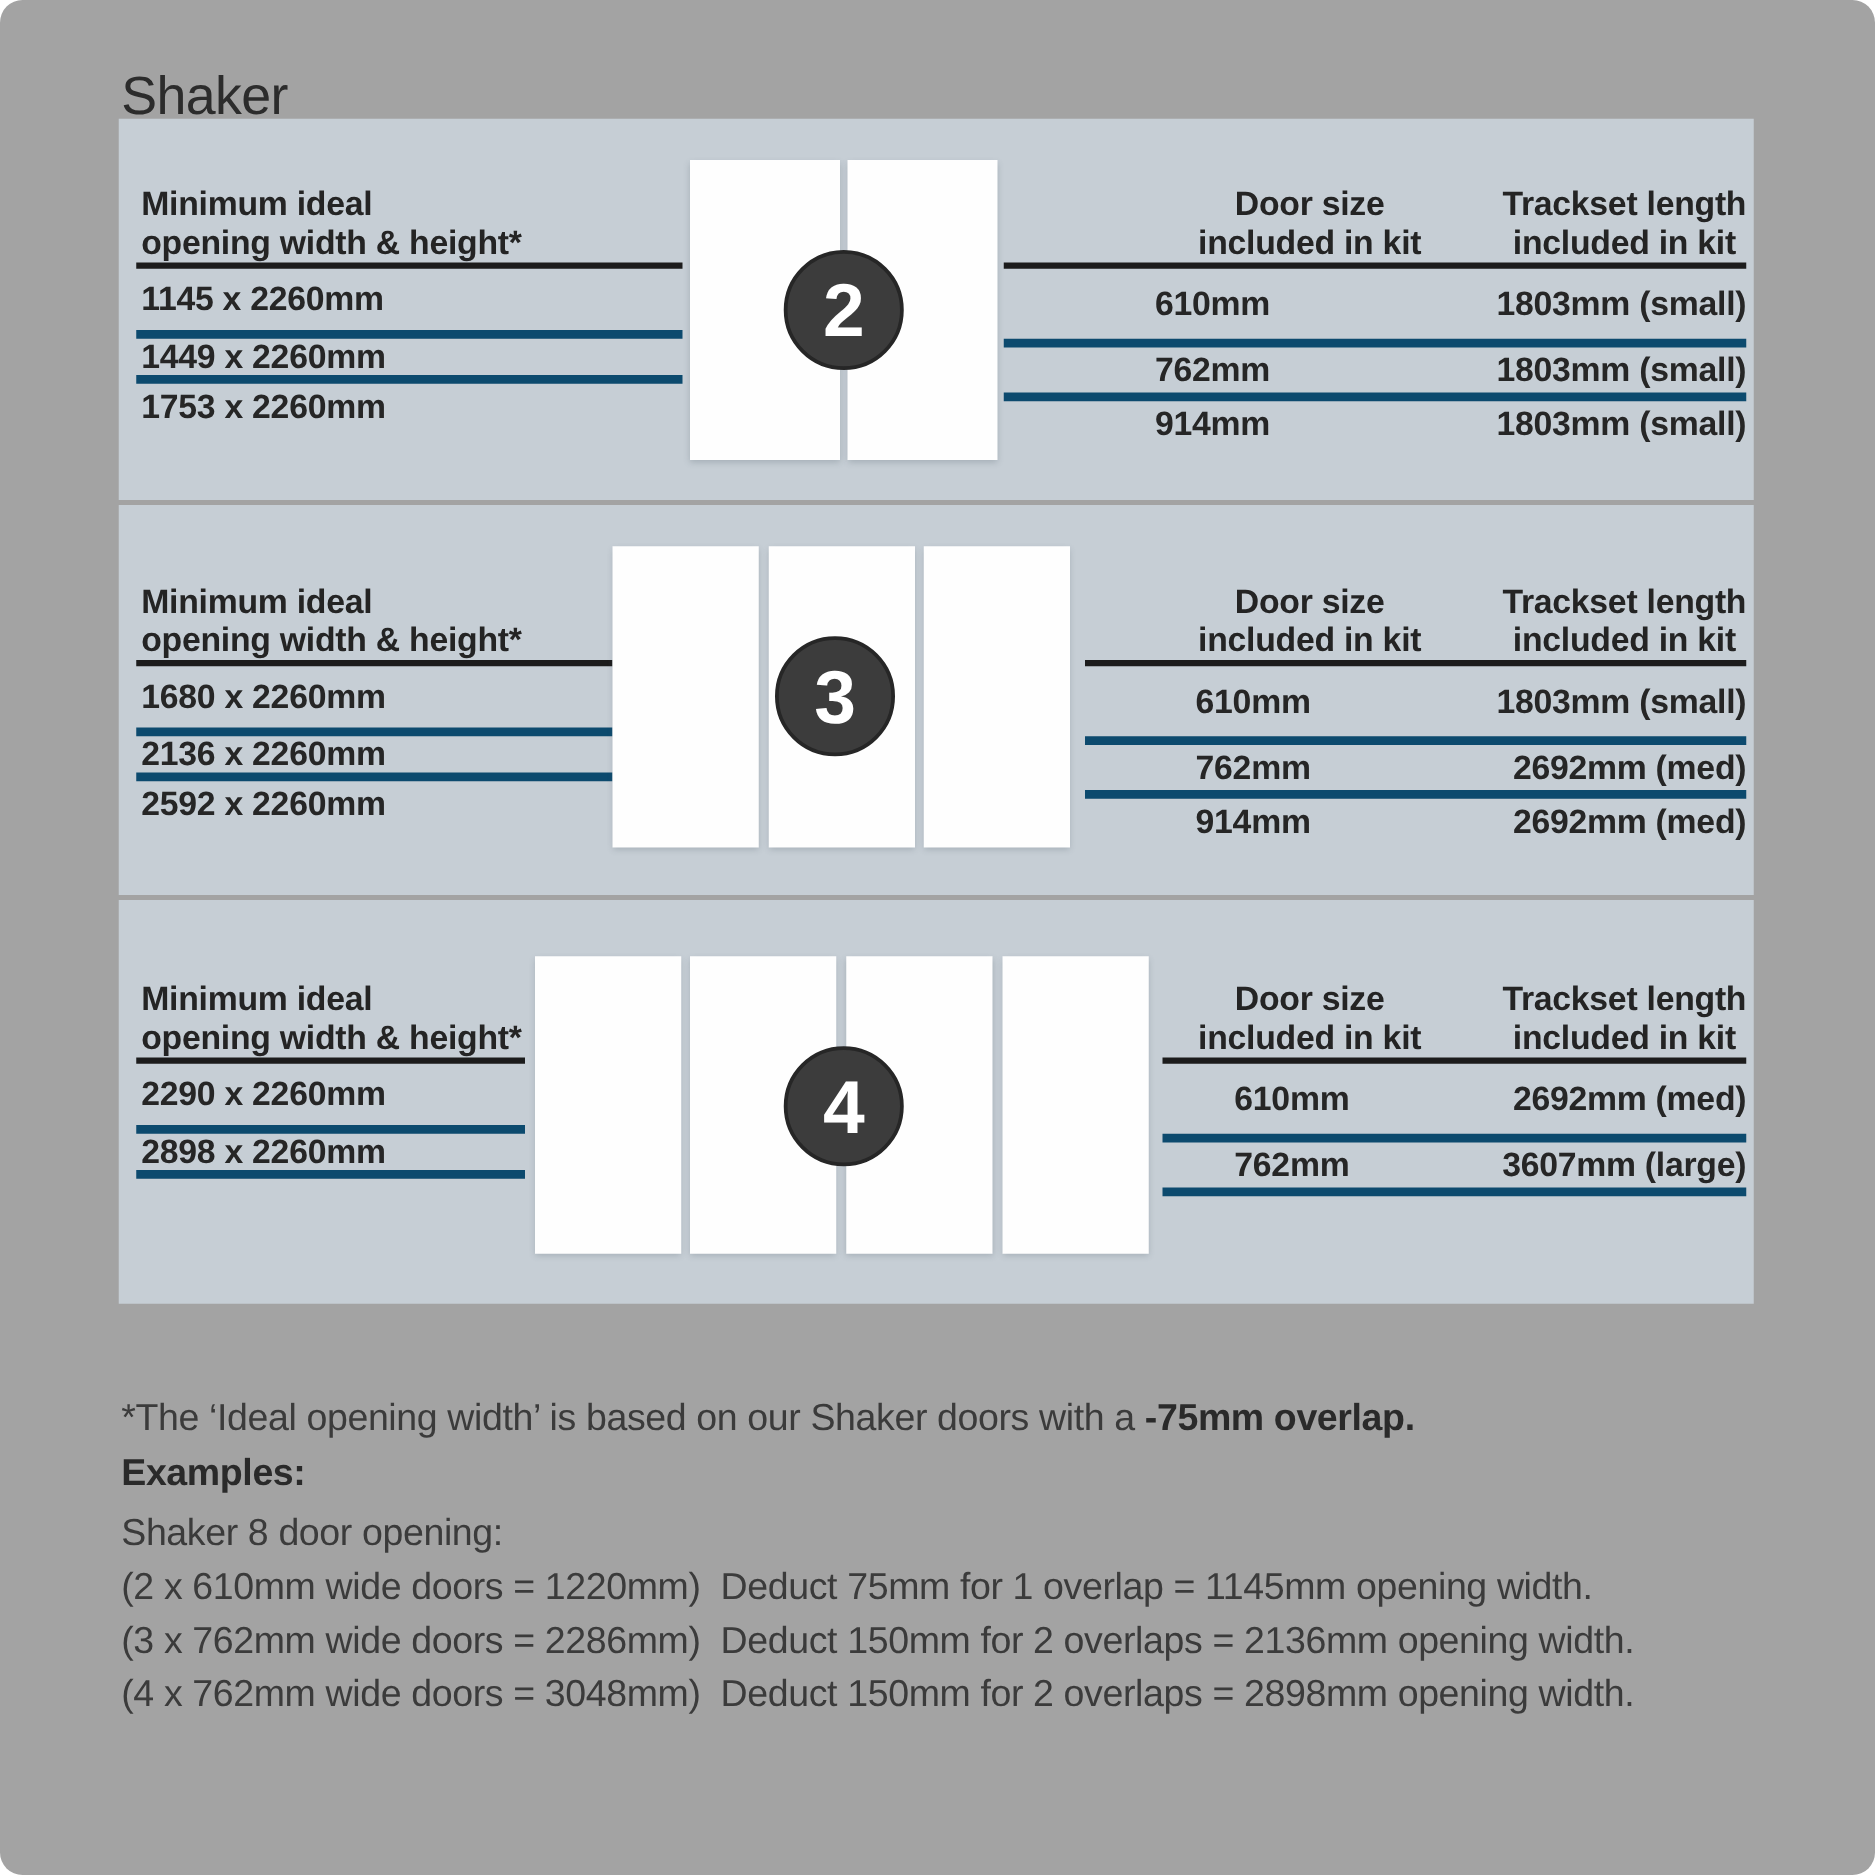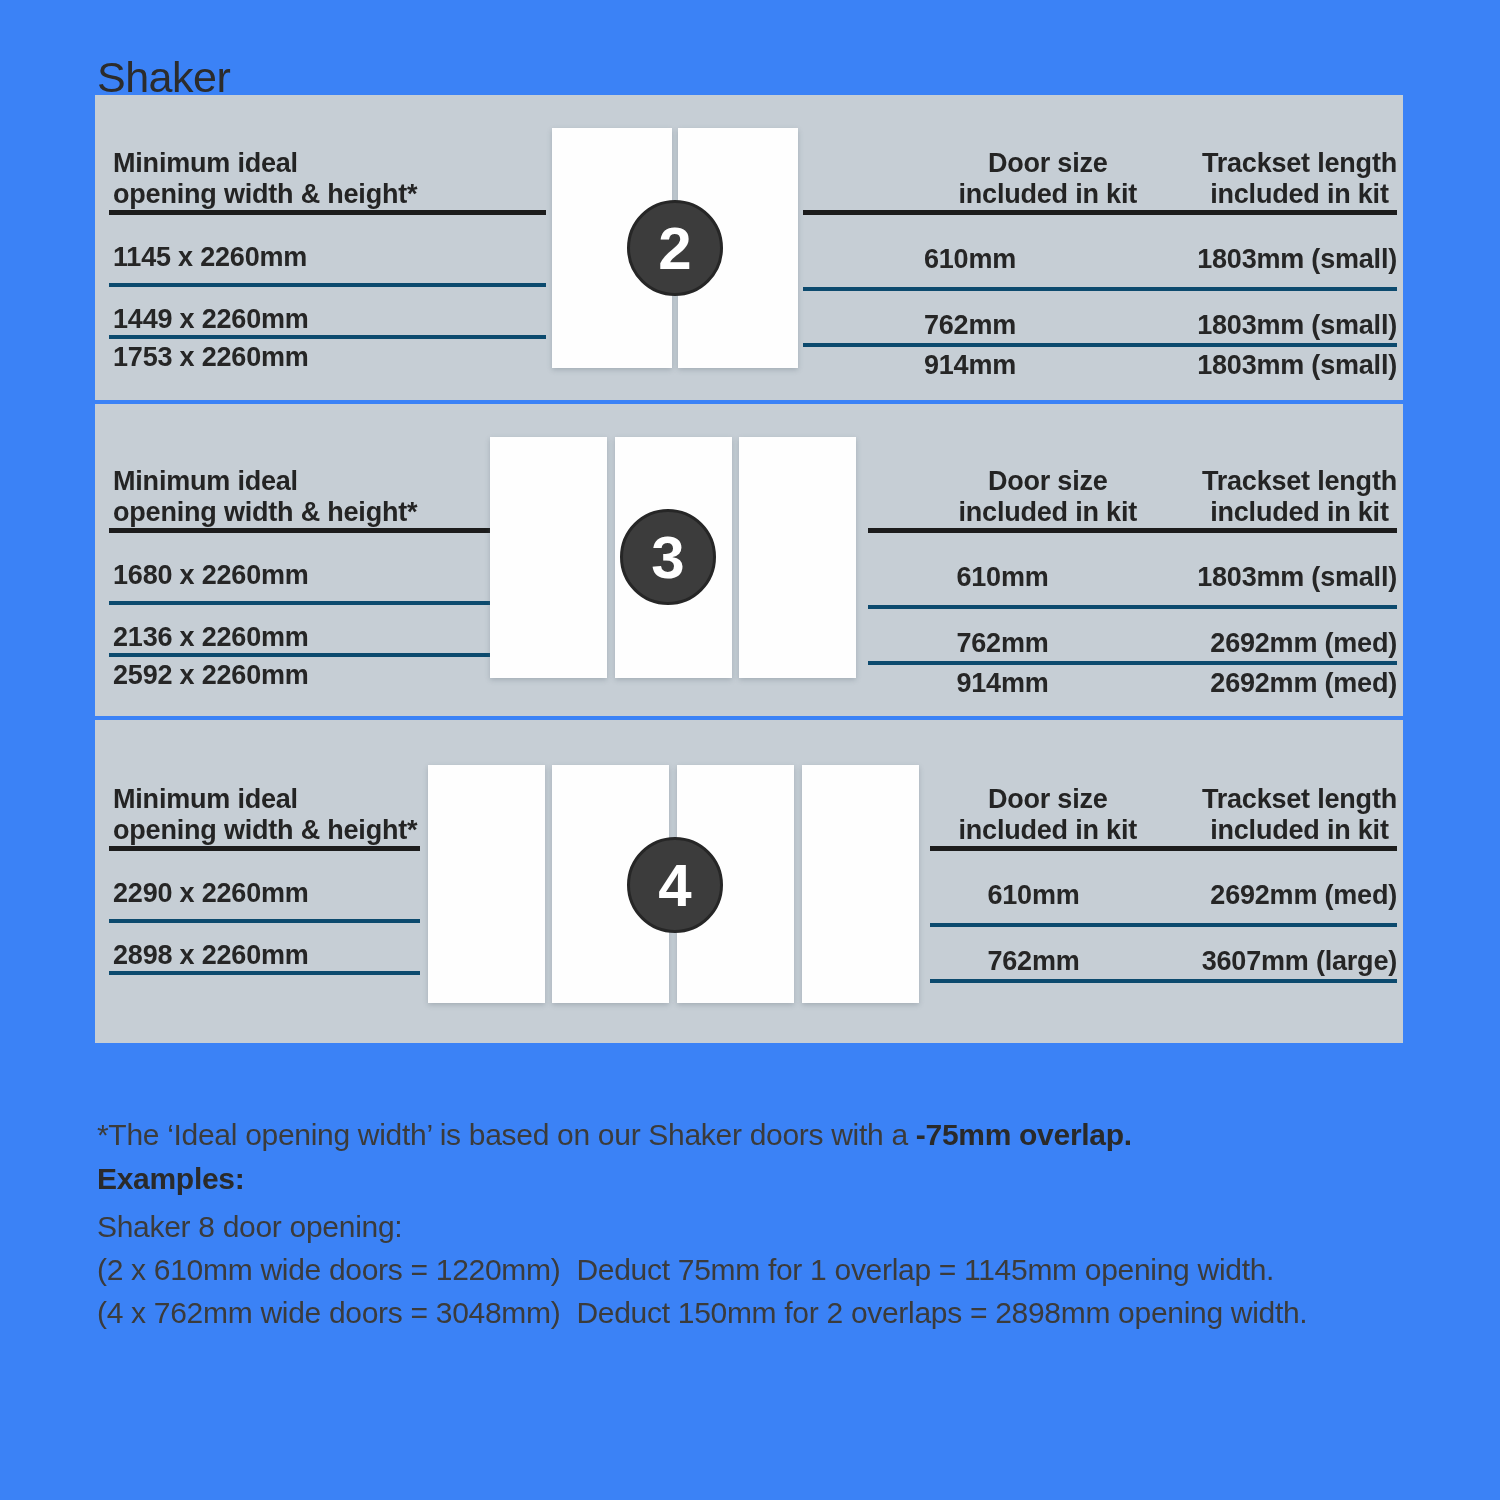--- a/index.html
+++ b/index.html
@@ -1,37 +1,37 @@
 <!DOCTYPE html>
 <html><head>
 <meta charset="utf-8">
 <style>
   html,body { margin:0; padding:0; background:#ffffff; }
   body { width:1500px; height:1500px; font-family:"Liberation Sans", sans-serif; color:#262626; }
-  .page { position:relative; width:1500px; height:1500px; overflow:hidden; background:#3b82f6; }
+  .page { position:relative; width:1500px; height:1500px; overflow:hidden; background:#a3a3a3;border-radius:18px; }
 
   .title { position:absolute; left:97px; top:24px; font-size:43px; font-weight:500;
            letter-spacing:-0.5px; color:#2c2c2c; }
 
   .panels { position:absolute; left:95px; top:95px; width:1308px; }
   .panel { position:relative; background:#c6ced5; margin-bottom:4px; }
   .p1 { height:305px; } .p2 { height:312px; } .p3 { height:323px; }
 
   
   .left-head, .right-head { position:absolute; height:78px; font-size:27px; font-weight:bold;
       line-height:31px; letter-spacing:-0.2px; color:#242424; }
   .left-head { display:flex; align-items:flex-end; }
   .hl { display:block; }
 
   .rule { position:absolute; height:5px; background:#1c1c1c; }
   .rows { position:absolute; }
   .row { display:flex; align-items:center; height:36px; font-size:27px; font-weight:bold;
          color:#262626; letter-spacing:-0.2px; }
   .row.tall { height:56px; }
-  .row.sep { border-bottom:4px solid #0c4a6e;margin-top:16px; }
+  .row.sep { border-bottom:7px solid #0c4a6e; }
   .left-rows .row { padding-left:4px; box-sizing:border-box; }
 
   
   .right-head { display:grid; grid-template-columns:1fr 200px; align-items:end; }
   .head-cell { display:flex; justify-content:flex-end; align-items:flex-end; }
   .head-cell .hspan { text-align:center; }
   .head-cell.ca { padding-right:60px; }
   .rrow { display:grid; grid-template-columns:1fr 200px; align-items:center; }
   .cell-a { text-align:center; padding-right:60px; }
   .cell-b { text-align:right; }
@@ -257,16 +257,17 @@
     </section>
 
   </div>
 
   <p class="footnote"><span>*The ‘Ideal opening width’ is based on our Shaker doors with a </span><b>-75mm overlap.</b></p>
 
   <div class="examples">
     <div class="heading">Examples:</div>
     <div class="exline">Shaker 8 door opening:</div>
     <div class="exline">(2 x 610mm wide doors = 1220mm)&nbsp; Deduct 75mm for 1 overlap = 1145mm opening width.</div>
+    <div class="exline">(3 x 762mm wide doors = 2286mm)&nbsp; Deduct 150mm for 2 overlaps = 2136mm opening width.</div>
     <div class="exline">(4 x 762mm wide doors = 3048mm)&nbsp; Deduct 150mm for 2 overlaps = 2898mm opening width.</div>
   </div>
 
 </div>
 
 </body></html>

